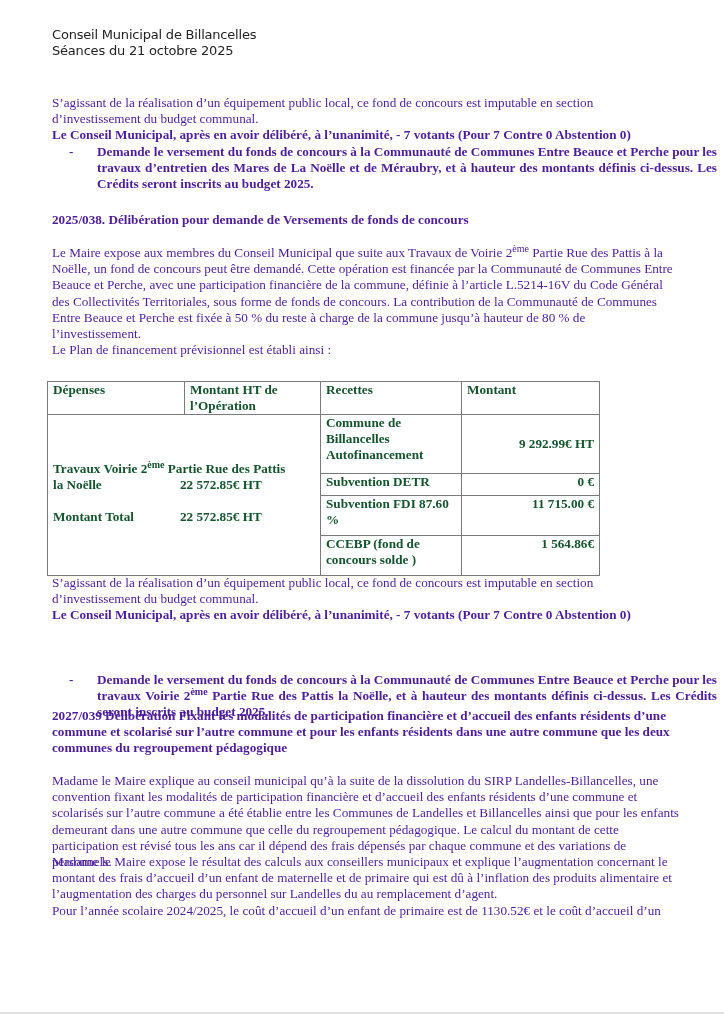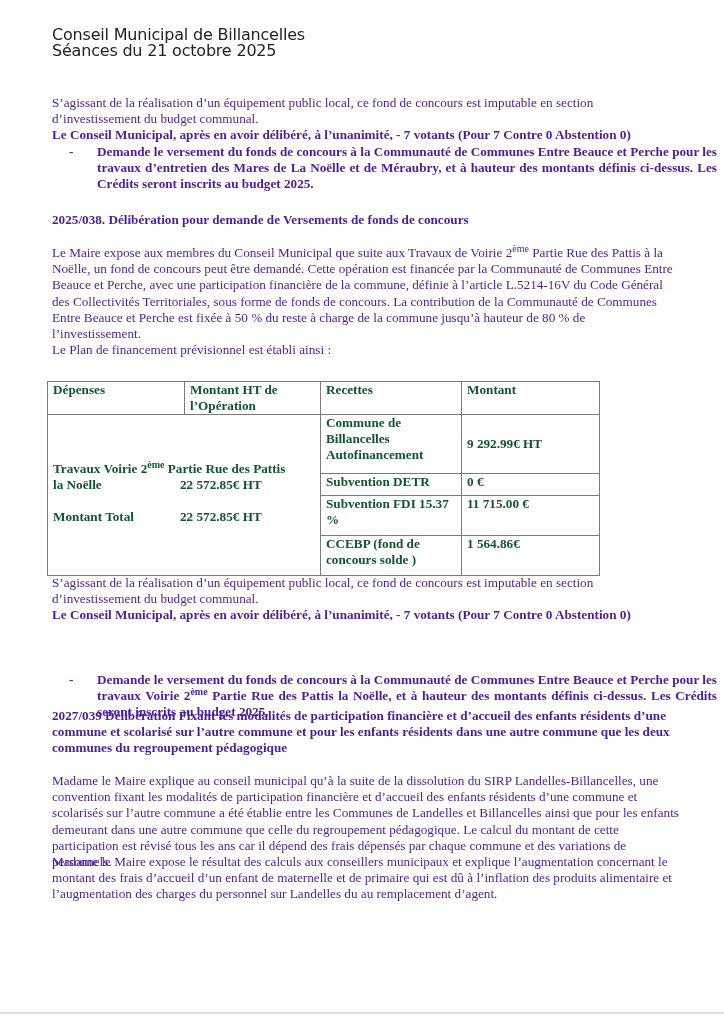--- a/index.html
+++ b/index.html
@@ -1,32 +1,32 @@
 <!DOCTYPE html>
 <html><head>
 <meta charset="utf-8">
 <style>
   html, body { margin: 0; padding: 0; background: #ffffff; }
   body { width: 724px; height: 1024px; position: relative; overflow: hidden; color: #1a1a1a; }
   .page { position: absolute; left: 0; top: 0; width: 724px; height: 1024px; }
-  .hdr { position: absolute; left: 52px; top: 27px; font-family: "DejaVu Sans", sans-serif; font-size: 16px; line-height: 16px; color: #222; letter-spacing: -0.2px; }
+  .hdr { position: absolute; left: 52px; top: 27px; font-family: "DejaVu Sans", sans-serif; font-size: 13px; line-height: 16px; color: #222; letter-spacing: -0.2px; }
   .serif { font-family: "Liberation Serif", serif; font-size: 13.2px; line-height: 16.2px; color: #4c1d95; }
   .blk { position: absolute; left: 52px; width: 630px; }
   .b { font-weight: bold; }
   .bullet-row { position: relative; padding-left: 45px; text-align: justify; }
   .bullet-row .dash { position: absolute; left: 17px; top: 0; }
   .title { font-weight: bold; }
   sup { font-size: 10px; line-height: 0; vertical-align: 5px; }
   table.fin { position: absolute; left: 47px; top: 381px; border-collapse: collapse; font-family: "Liberation Serif", serif; font-size: 13.2px; line-height: 16px; font-weight: bold; color: #14532d; }
   table.fin td { border: 1px solid #7a7a7a; padding: 0 5px; vertical-align: top; }
   .c1 { width: 126px; }
   .c2 { width: 125px; }
   .c3 { width: 130px; }
   .c4 { width: 127px; }
-  .center { text-align: left; }
+  .center { text-align: right; }
   .dep-inner { position: relative; height: 128px; }
   .dep-line { position: absolute; left: 0; white-space: nowrap; }
   .footer-line { position: absolute; left: 0; top: 1012px; width: 724px; height: 2px; background: #e0e0e0; }
 </style>
 </head>
 <body>
 
 <div class="page">
 
   <div class="hdr">
@@ -67,36 +67,37 @@
         </div>
       </td>
       <td>Commune de Billancelles Autofinancement</td>
       <td class="center" style="vertical-align:middle;">9 292.99€ HT</td>
     </tr>
     <tr style="height:18px;">
       <td>Subvention DETR</td>
       <td class="center">0 €</td>
     </tr>
     <tr style="height:33px;">
-      <td>Subvention FDI 15.37 %</td>
+      <td>Subvention FDI 87.60 %</td>
       <td class="center">11 715.00 €</td>
     </tr>
     <tr style="height:29px;">
       <td>CCEBP (fond de concours solde )</td>
       <td class="center">1 564.86€</td>
     </tr>
   </tbody>
     </table>
 
   <div class="blk serif" style="top:575px;">S’agissant de la réalisation d’un équipement public local, ce fond de concours est imputable en section d’investissement du budget communal.</div>
   <div class="blk serif b" style="top:607px;">Le Conseil Municipal, après en avoir délibéré, à l’unanimité, - 7 votants (Pour 7 Contre 0 Abstention 0)</div>
   <div class="blk serif b bullet-row" style="top:623px; width:620px;">
     <span class="dash">-</span>
     <span>Demande le versement du fonds de concours à la Communauté de Communes Entre Beauce et Perche pour les travaux Voirie 2</span><sup>ème</sup><span> Partie Rue des Pattis la Noëlle, et à hauteur des montants définis ci-dessus. Les Crédits seront inscrits au budget 2025.</span>
   </div>
 
   <div class="blk serif title" style="top:708px; width:630px;">2027/039 Délibération Fixant les modalités de participation financière et d’accueil des enfants résidents d’une commune et scolarisé sur l’autre commune et pour les enfants résidents dans une autre commune que les deux communes du regroupement pédagogique</div>
 
   <div class="blk serif" style="top:773px; width:630px;">Madame le Maire explique au conseil municipal qu’à la suite de la dissolution du SIRP Landelles-Billancelles, une convention fixant les modalités de participation financière et d’accueil des enfants résidents d’une commune et scolarisés sur l’autre commune a été établie entre les Communes de Landelles et Billancelles ainsi que pour les enfants demeurant dans une autre commune que celle du regroupement pédagogique. Le calcul du montant de cette participation est révisé tous les ans car il dépend des frais dépensés par chaque commune et des variations de personnels.</div>
   <div class="blk serif" style="top:854px; width:630px;">Madame le Maire expose le résultat des calculs aux conseillers municipaux et explique l’augmentation concernant le montant des frais d’accueil d’un enfant de maternelle et de primaire qui est dû à l’inflation des produits alimentaire et l’augmentation des charges du personnel sur Landelles du au remplacement d’agent.</div>
+  <div class="blk serif" style="top:903px; width:640px; white-space:nowrap;">Pour l’année scolaire 2024/2025, le coût d’accueil d’un enfant de primaire est de 1130.52€ et le coût d’accueil d’un</div>
 
   <div class="footer-line"></div>
 </div>
 
 </body></html>

